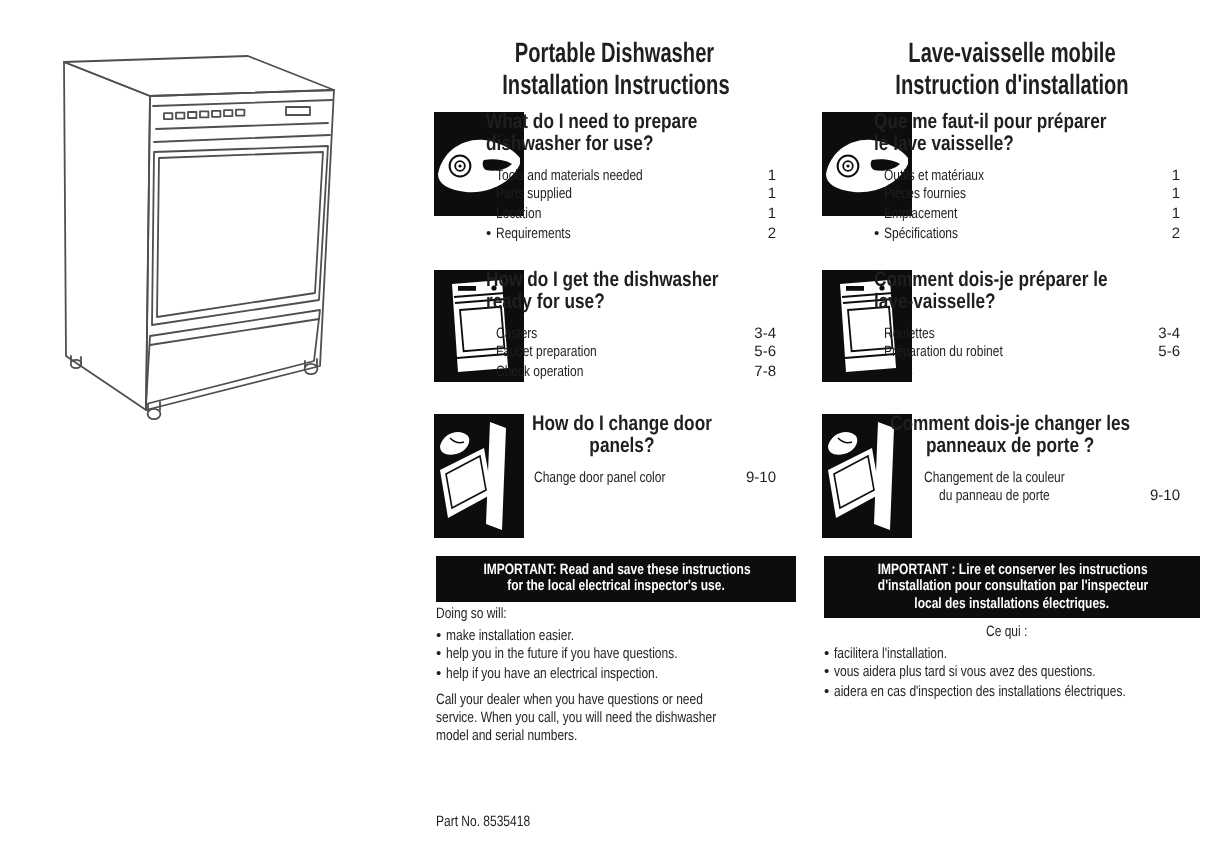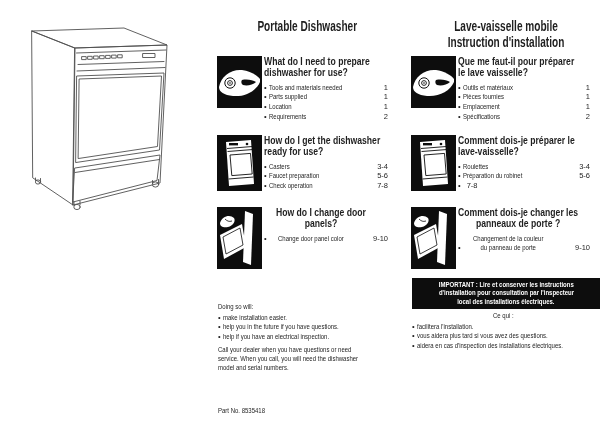--- a/index.html
+++ b/index.html
@@ -11,21 +11,21 @@
   .illus{position:absolute;left:15px;top:22px;width:170px;height:195px;}
   .col{position:absolute;top:0;height:100%;}
   .col-en{left:217px;width:181px;}
   .col-fr{left:411px;width:189px;}
   .title{position:absolute;top:19px;left:0;right:0;text-align:center;
          font-weight:700;font-size:14px;line-height:15.5px;}
   .tx{display:inline-block;transform:scaleX(.72);transform-origin:50% 50%;white-space:pre;}
   .section{position:absolute;left:0;right:0;}
   .sec1{top:56px;} .sec2{top:135px;} .sec3{top:207px;text-align:center;}
   .icon-box{position:absolute;left:0;top:0;line-height:0;}
-  .sec-text{margin-left:47px;}
+  .sec-text{margin-left:26px;}
   .hx{display:inline-block;transform:scaleX(.82);transform-origin:0 0;white-space:pre;
       font-weight:700;font-size:10.5px;line-height:10.6px;}
   .items{margin-top:3px;padding-right:10px;}
   .item{display:flex;align-items:flex-end;font-size:7.5px;line-height:9.7px;}
   .dot{margin-right:2px;}
   .lbl{flex:1;min-width:0;}
   .cx{display:inline-block;transform:scaleX(.8);transform-origin:0 50%;white-space:pre;}
   .pg{margin-left:4px;}
   .banner{position:absolute;top:278px;left:1px;right:0;background:#0d0d0d;color:#ffffff;
           text-align:center;padding:2.5px 2px;font-weight:700;font-size:7.5px;line-height:8.8px;}
@@ -74,20 +74,21 @@
         <ellipse cx="62" cy="185" rx="3.2" ry="2.6"></ellipse>
         <ellipse cx="140.5" cy="162.5" rx="3.2" ry="2.6"></ellipse>
         <ellipse cx="23" cy="160" rx="2.6" ry="2.1"></ellipse>
       </g>
     </svg>
   </div>
 
   <div class="col col-en">
     <div class="title">
       <div><span class="tx">Portable Dishwasher</span></div>
+      <div><span class="tx">Installation Instructions</span></div>
     </div>
 
     <div class="section sec1">
       <div class="icon-box">
         <svg width="45" height="52" viewBox="0 0 45 52">
           <rect width="45" height="52" fill="#0d0d0d"></rect>
           <path d="M2,31 C4,20 14,13 25,14 C33,15 40,19 43,23 L43,26 C39,35 28,41 16,40 C7,39 2,36 2,31 Z" fill="#ffffff"></path>
           <circle cx="13" cy="27" r="5.2" fill="#ffffff" stroke="#0d0d0d" stroke-width="1"></circle>
           <circle cx="13" cy="27" r="2.4" fill="none" stroke="#0d0d0d" stroke-width="0.9"></circle>
           <circle cx="13" cy="27" r="0.8" fill="#0d0d0d"></circle>
@@ -175,20 +176,24 @@
         <div class="items">
           <div class="item">
               <span class="dot">•</span>
               <span class="lbl"><span class="cx">Change door panel color</span></span>
               <span class="pg">9-10</span>
             </div>
         </div>
       </div>
     </div>
 
+    <div class="banner">
+      <div><span class="bx">IMPORTANT: Read and save these instructions</span></div>
+      <div><span class="bx">for the local electrical inspector's use.</span></div>
+    </div>
 
     <div class="bodyblock bb-en">
       <div class="intro"><span class="cx">Doing so will:</span></div>
       <div class="bullet-row">
           <span class="dot">•</span>
           <span class="cx">make installation easier.</span>
         </div>
       <div class="bullet-row">
           <span class="dot">•</span>
           <span class="cx">help you in the future if you have questions.</span>

